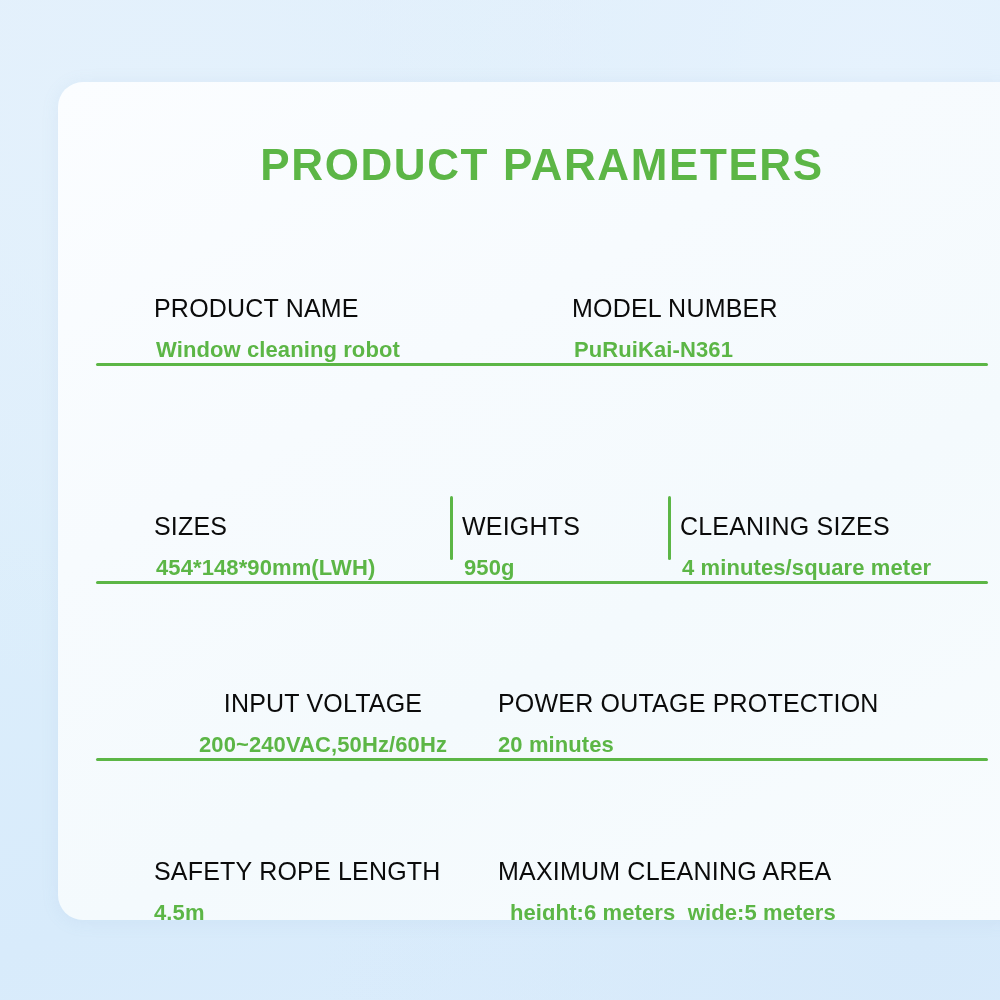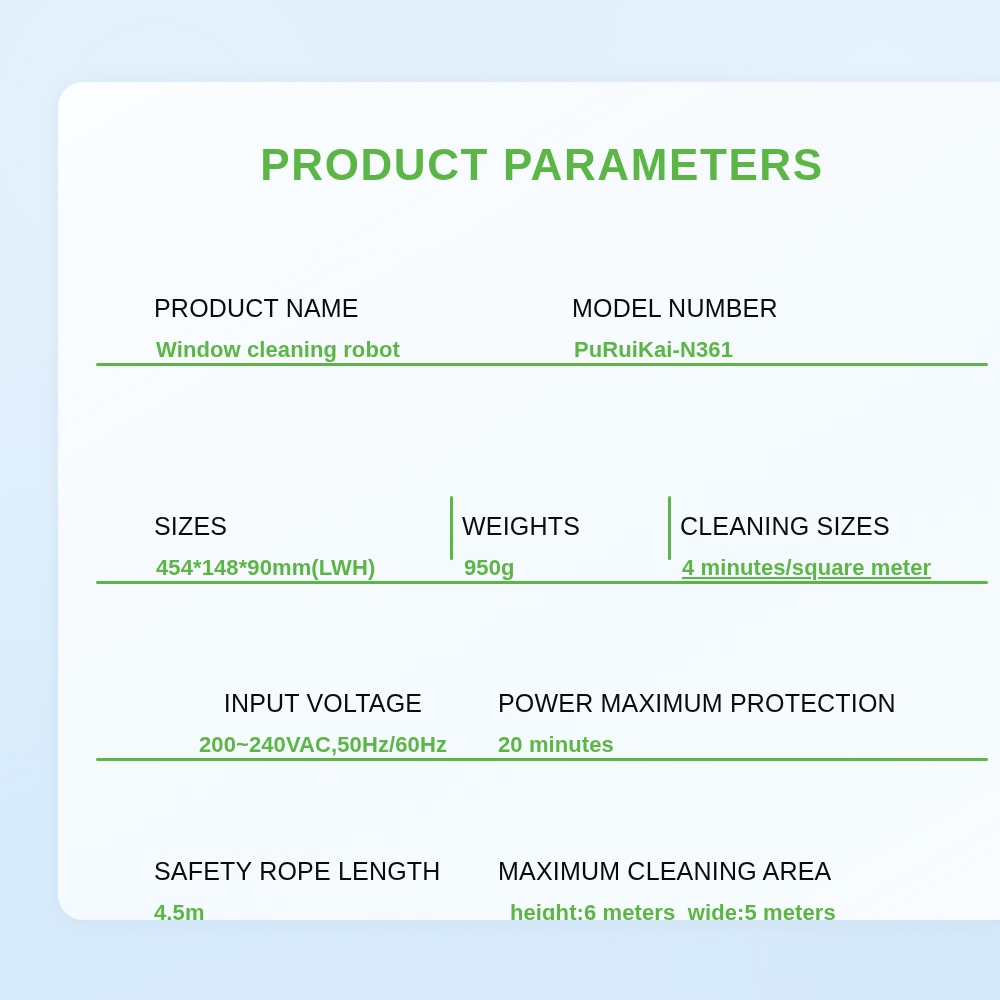--- a/index.html
+++ b/index.html
@@ -113,21 +113,21 @@
   #row1 .value { margin-left: 2px; }
 
   
   #row2 { height: 177px; }
   #row2 .cols { padding-top: 22px; }
   #row2 .c1 { width: 338px; padding-left: 58px; }
   #row2 .c2 { width: 218px; padding-left: 28px; }
   #row2 .c3 { padding-left: 28px; }
   #row2 .c1 .value { margin-left: 2px; }
   #row2 .c2 .value { margin-left: 2px; }
-  #row2 .c3 .value { margin-left: 2px; text-decoration: underline; }
+  #row2 .c3 .value { margin-left: 2px; }
   #row2 .vdiv-a { left: 354px; }
   #row2 .vdiv-b { left: 572px; }
 
   
   #row3 { height: 168px; }
   #row3 .cols { padding-top: 22px; }
   #row3 .c1 { width: 396px; padding-left: 58px; text-align: center; }
   #row3 .c2 { padding-left: 6px; }
 
   
@@ -182,21 +182,21 @@
         <div class="sep"></div>
       </div>
 
       <div class="row" id="row3">
         <div class="cols">
           <div class="cell c1">
             <div class="label">INPUT VOLTAGE</div>
             <div class="value">200~240VAC,50Hz/60Hz</div>
           </div>
           <div class="cell c2">
-            <div class="label">POWER MAXIMUM PROTECTION</div>
+            <div class="label">POWER OUTAGE PROTECTION</div>
             <div class="value">20 minutes</div>
           </div>
         </div>
         <div class="sep"></div>
       </div>
 
       <div class="row" id="row4">
         <div class="cols">
           <div class="cell c1">
             <div class="label">SAFETY ROPE LENGTH</div>

